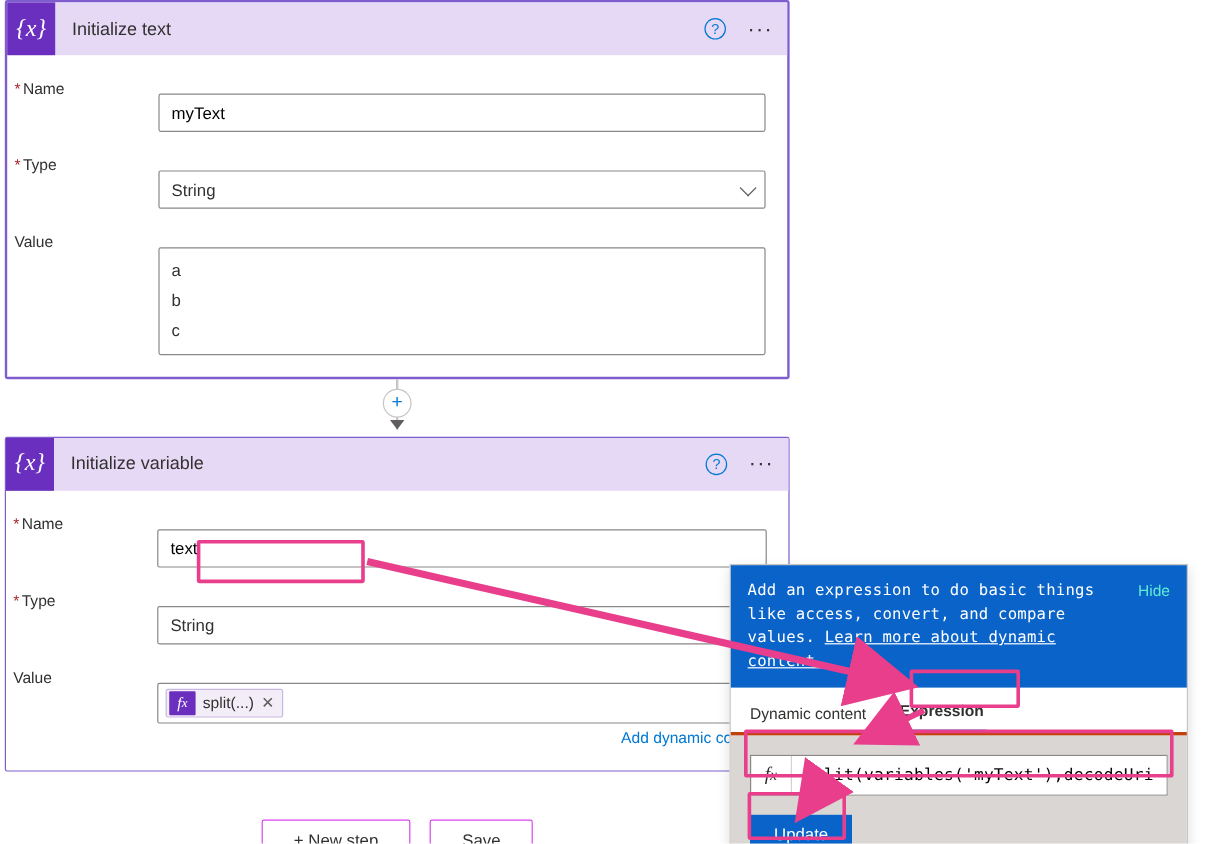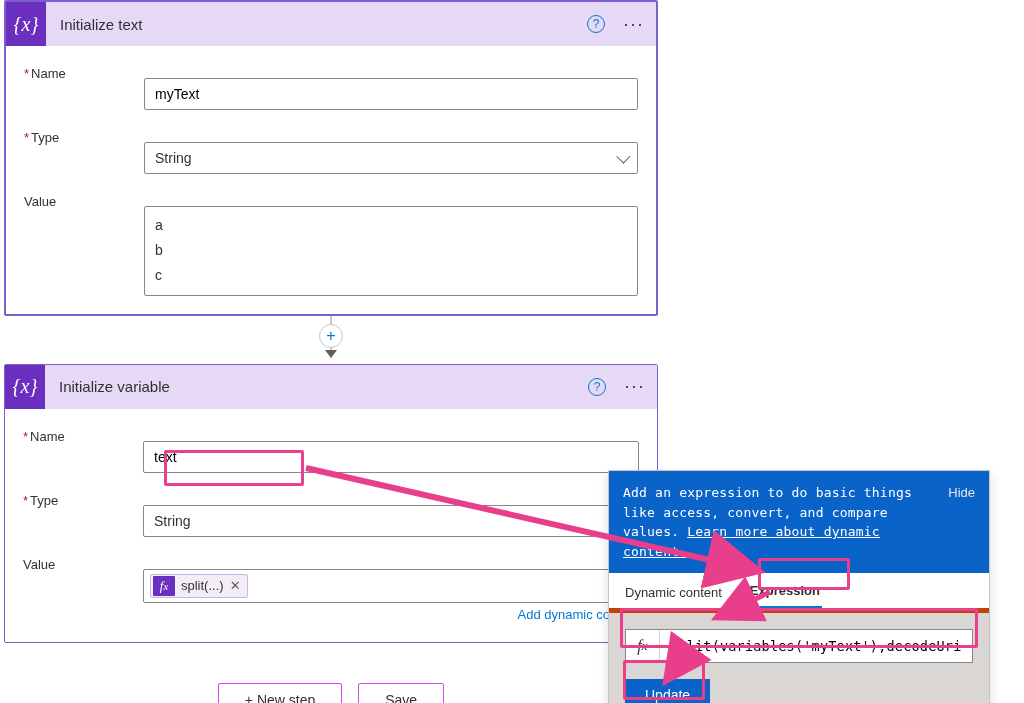--- a/index.html
+++ b/index.html
@@ -74,21 +74,21 @@
     font-size: 12px;
   }
   .ellipsis {
     font-size: 18px;
     color: #323130;
     letter-spacing: 1px;
     cursor: pointer;
   }
 
   .action-body {
-    padding: 12px 18px 18px 18px;
+    padding: 12px 18px 18px 6px;
   }
   .form-row {
     display: flex;
     align-items: flex-start;
     margin-bottom: 12px;
   }
   .form-label {
     width: 120px;
     padding-top: 8px;
     font-size: 13px;
@@ -237,24 +237,24 @@
   .expr-banner {
     background: #0a63c9;
     color: #fff;
     padding: 12px 14px;
     display: flex;
     gap: 10px;
     line-height: 1.5;
   }
   .expr-banner .txt { flex: 1; font-family: monospace, "Segoe UI"; font-size: 13px; letter-spacing: .2px;}
   .expr-banner a { color: #fff; text-decoration: underline; }
-  .hide-link { color: #e5e5e5; cursor: pointer; }
+  .hide-link { color: #5eead4; cursor: pointer; }
   .expr-tabs {
     display: flex;
-    border-bottom: 5px solid #c2410c;
+    border-bottom: 3px solid #c2410c;
     padding: 0 14px;
     gap: 24px;
     align-items: flex-end;
     height: 40px;
   }
   .expr-tab {
     padding: 10px 2px 8px 2px;
     cursor: pointer;
     color: #323130;
   }

